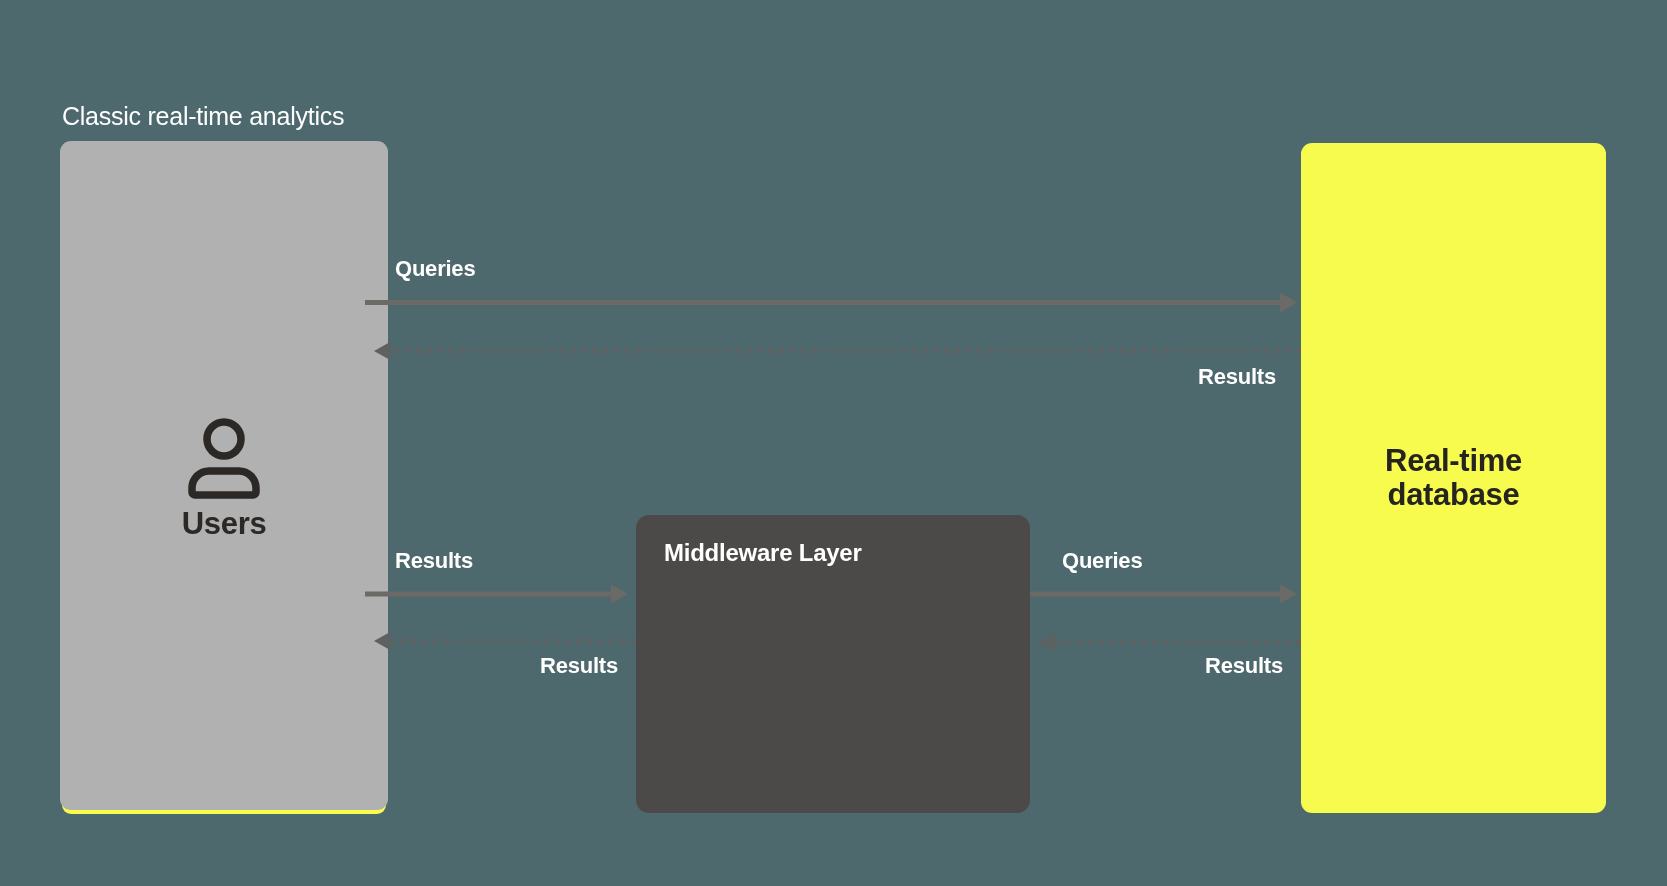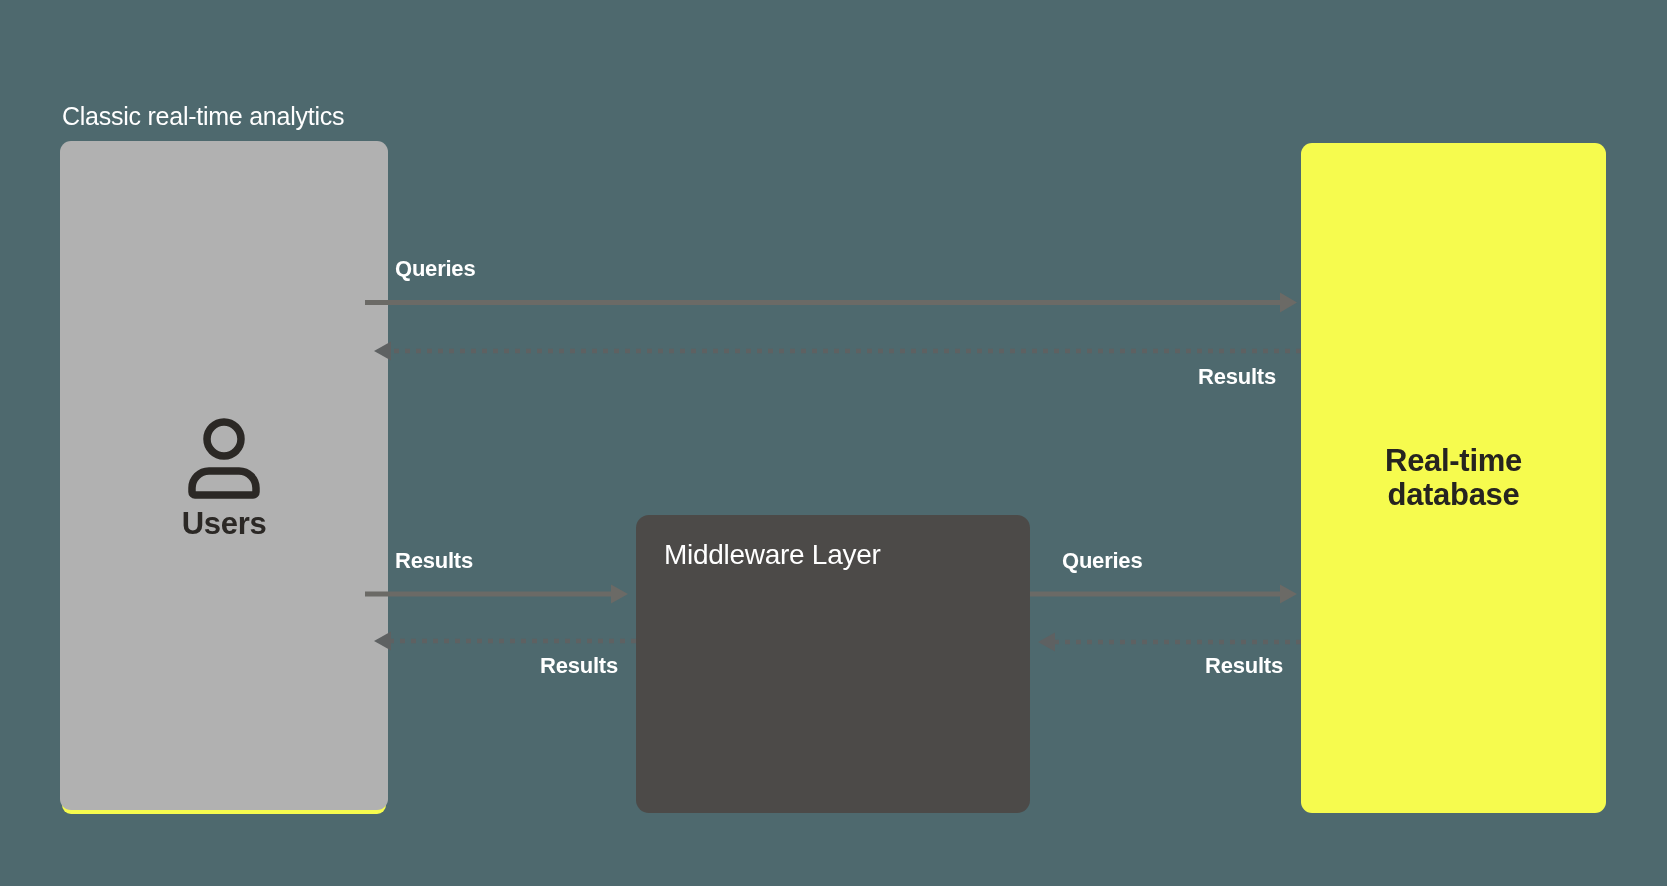--- a/index.html
+++ b/index.html
@@ -49,21 +49,21 @@
   .users-icon{
     position:absolute;left:50%;top:272px;transform:translateX(-50%);
   }
   .users-label{
     position:absolute;left:0;top:365px;width:100%;
     text-align:center;
     font-size:31px;font-weight:700;color:var(--dark-text);
     letter-spacing:-0.01em;
   }
   .middleware-label{
-    font-size:28px;font-weight:400;color:var(--light-text);
+    font-size:24px;font-weight:700;color:var(--light-text);
     letter-spacing:-0.01em;
   }
   .database-label{
     width:232px;text-align:center;
     font-size:31px;line-height:1.1;font-weight:700;color:#262420;
     letter-spacing:-0.01em;
   }
 
   .edges-svg{position:absolute;inset:0;pointer-events:none;}
 

